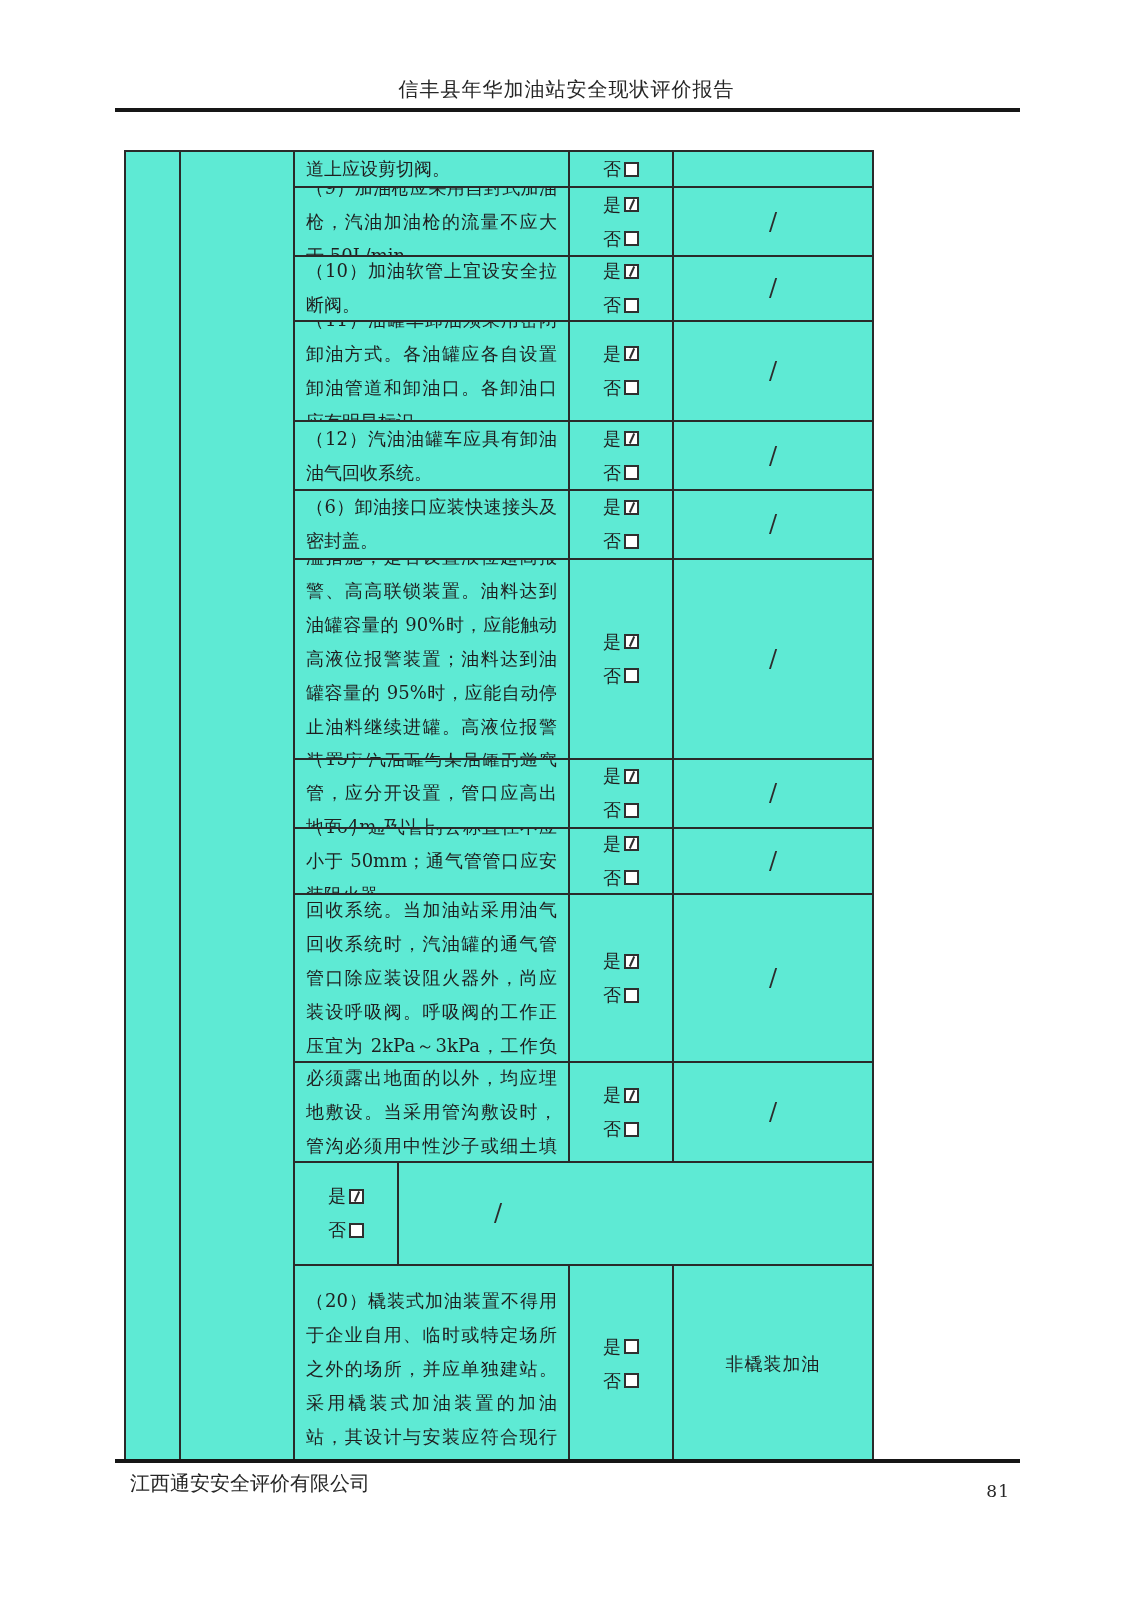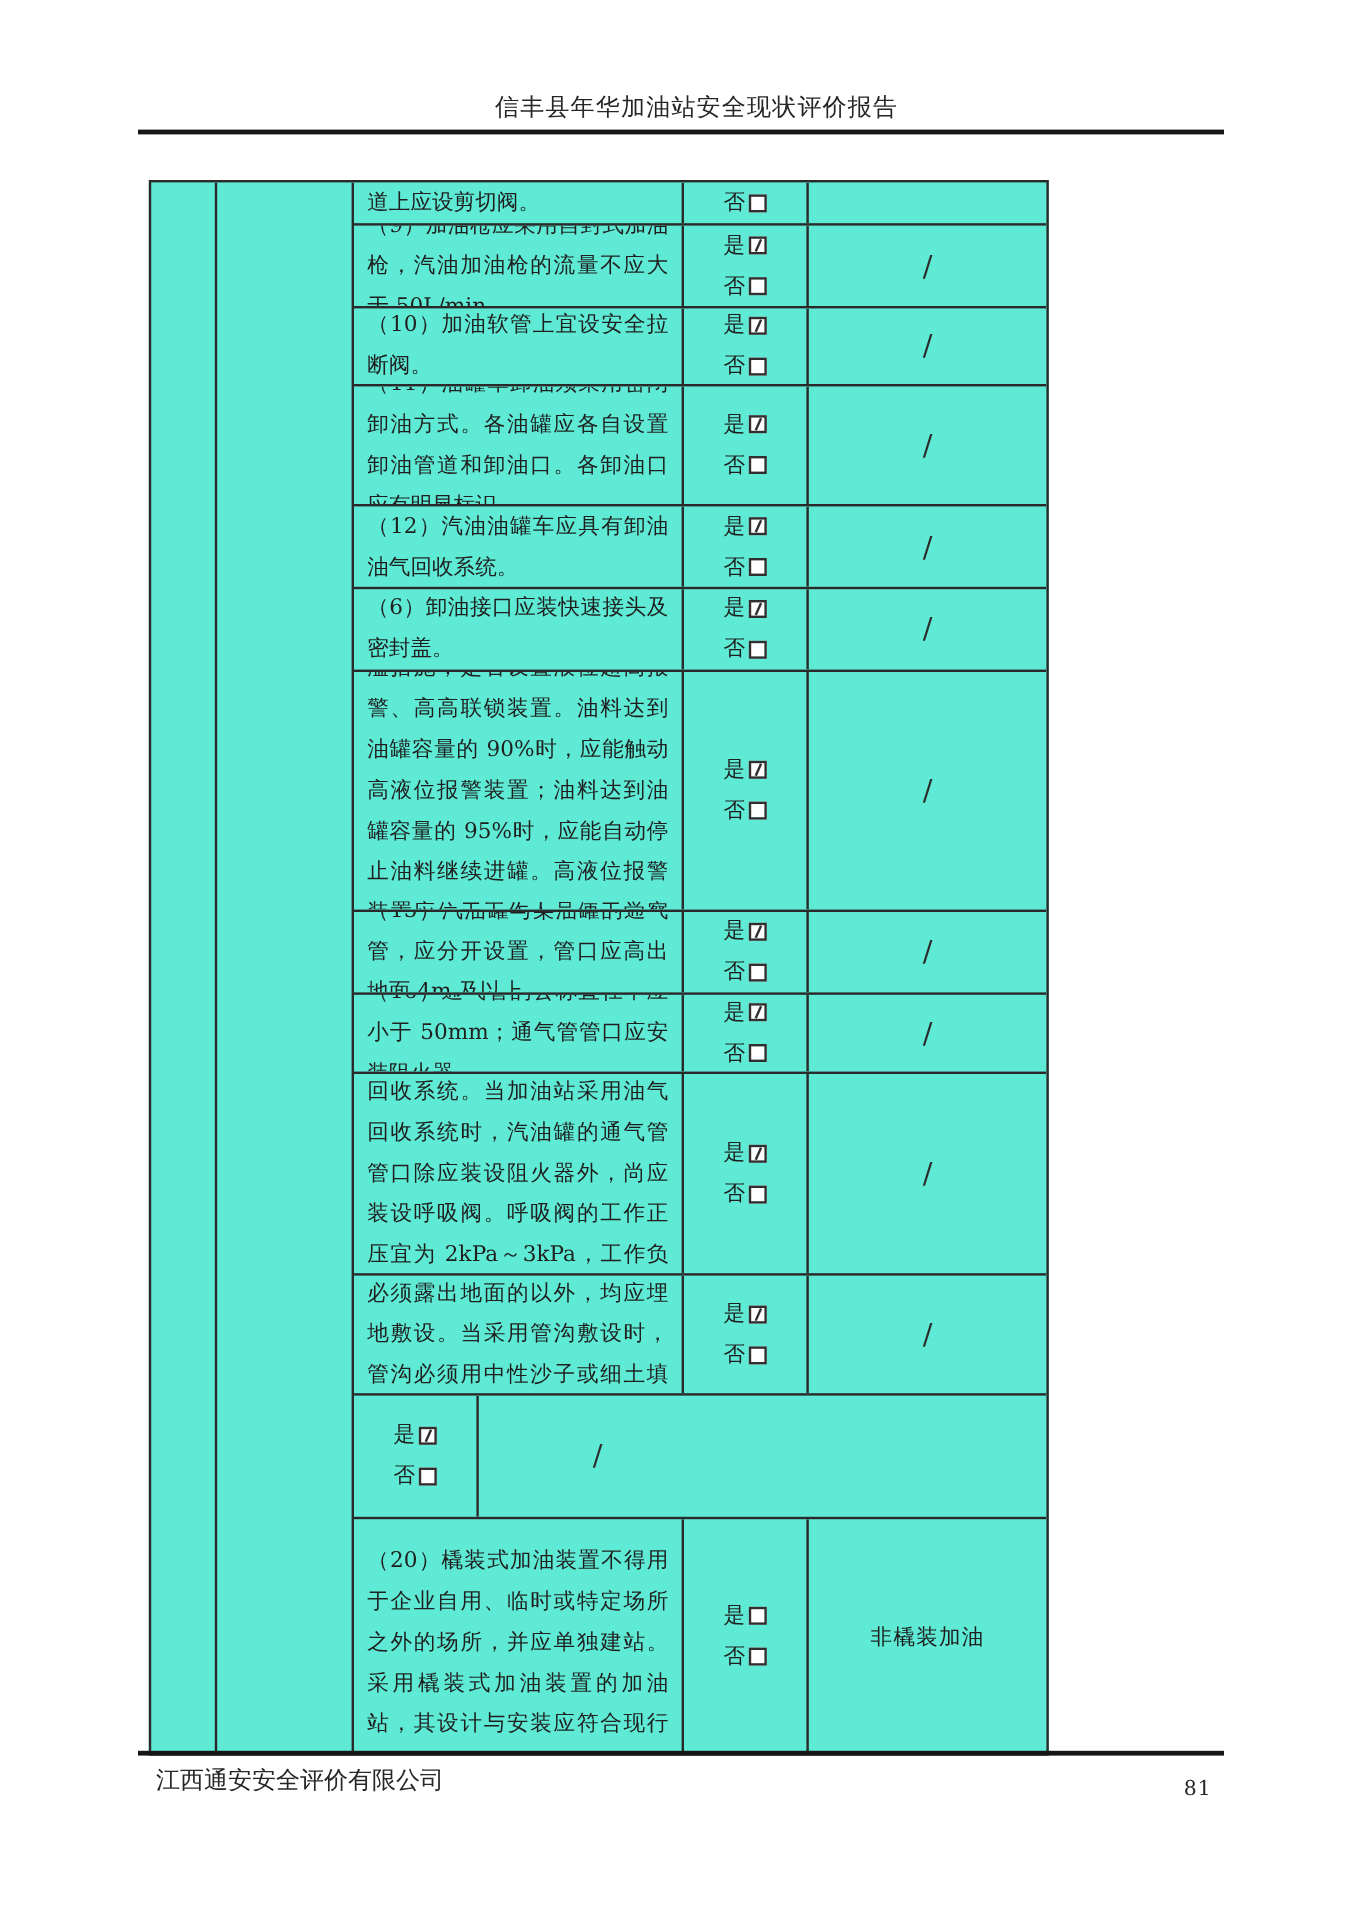--- a/index.html
+++ b/index.html
@@ -6,21 +6,21 @@
   .page{
     position:relative;
     width:1131px;height:1600px;
     background:#ffffff;
     font-family:"DejaVu Serif","Liberation Serif",serif;
     color:#1f1f1f;
     overflow:hidden;
   }
   
   .header-title{
-    position:absolute;top:76px;left:128px;width:905px;
+    position:absolute;top:76px;left:114px;width:905px;
     text-align:center;font-size:20px;letter-spacing:1px;
     color:#262626;
   }
   .rule{
     position:absolute;left:115px;width:905px;height:4px;background:#161616;
   }
   .rule.top{top:108px;}
   .rule.bottom{top:1459px;}
   
   .ctable{

